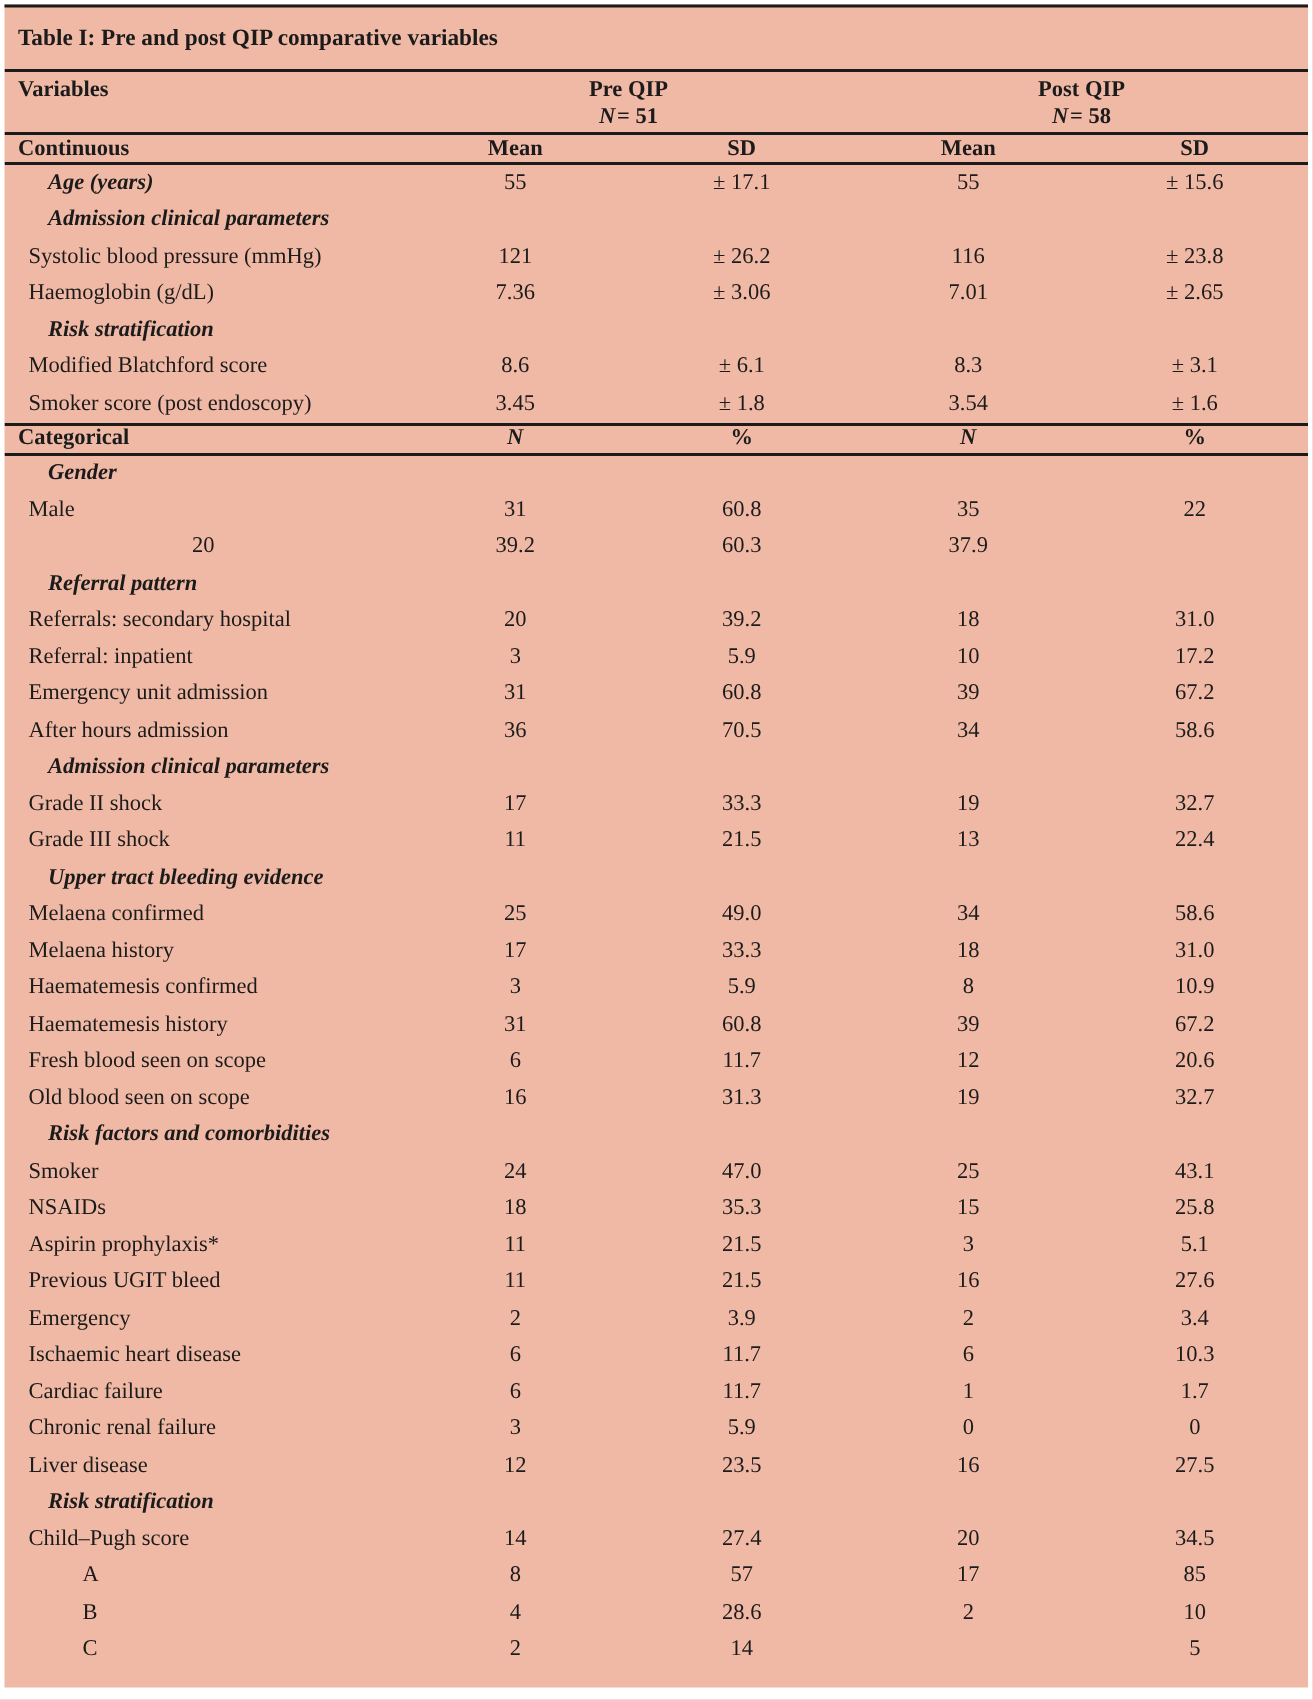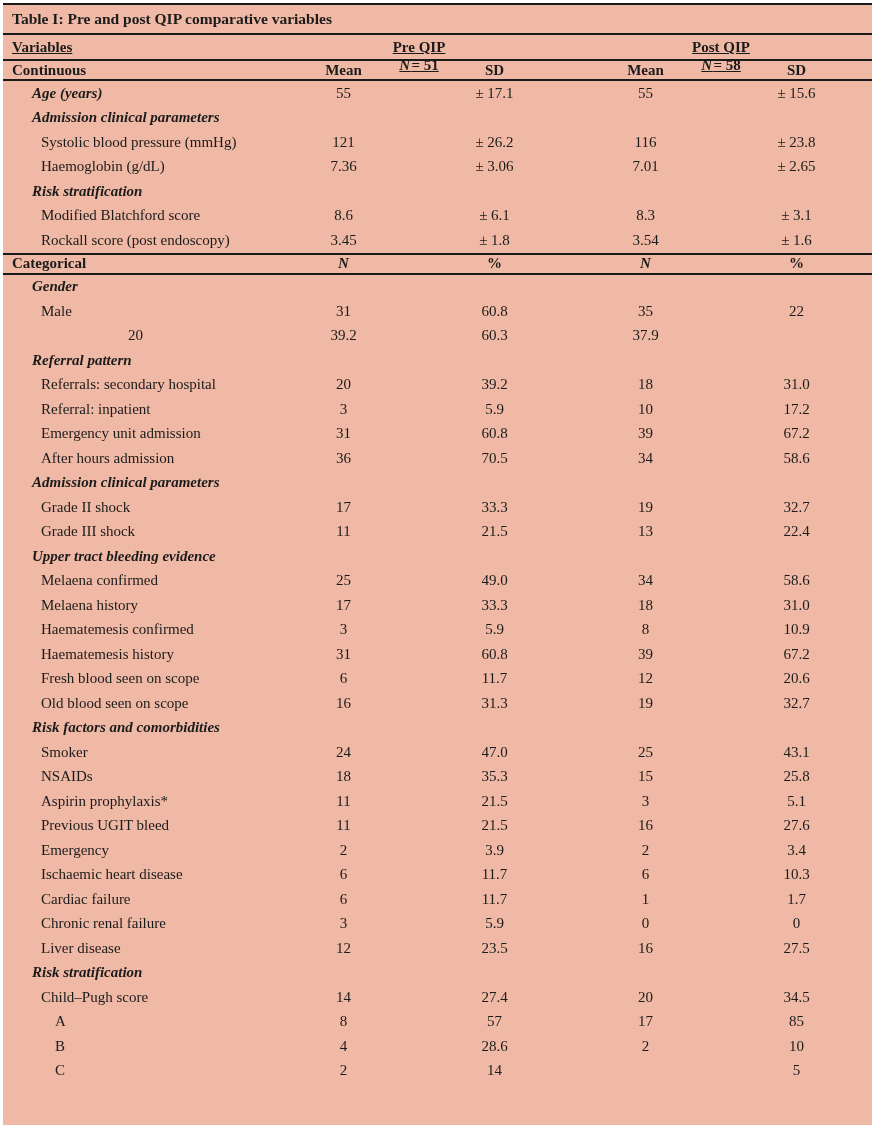--- a/index.html
+++ b/index.html
@@ -19,32 +19,31 @@
   }
   .tbl{
     position:absolute;
     left:3px;top:3px;
     width:869px;height:1122px;
     background:var(--bg);
     border-top:2.5px solid var(--line);
     overflow:hidden;
   }
   .title-row{
-    height:30px;
+    height:43px;
     display:flex;align-items:center;
     padding-left:9px;
     font-weight:bold;font-size:15.5px;
     border-bottom:2px solid var(--line);
   }
   .qip-row{
     display:grid;
     grid-template-columns:265px 1fr 1fr;
-    height:24px;
+    height:40px;
     padding-top:3px;
-    text-decoration:underline;
   }
   .qip-row .vars{
     padding-left:9px;
     font-weight:bold;font-size:15px;
     line-height:19px;
   }
   .qcell{
     text-align:center;
     font-weight:bold;font-size:15px;
     line-height:18px;
@@ -63,21 +62,21 @@
     height:22px;
     border-top:2.5px solid var(--line);
     border-bottom:2px solid var(--line);
     font-weight:bold;
   }
   .row.header .ital{font-style:italic;}
   .row.section .label{font-weight:bold;font-style:italic;}
   .row.data.emph .label{font-weight:bold;font-style:italic;}
   .ind0{padding-left:9px;font-family:Liberation Serif, serif;}
   .ind1{padding-left:29px;}
-  .ind2{padding-left:38px;}
+  .ind2{padding-left:16px;}
   .ind3{padding-left:52px;}
 </style>
 </head>
 <body>
 
 <div class="tbl">
 
   <div class="title-row">
     <span>Table I: Pre and post QIP comparative variables</span>
   </div>
@@ -138,21 +137,21 @@
         <div class="cell val"></div>
       </div>
       <div class="row data">
         <div class="cell label ind2">Modified Blatchford score</div>
         <div class="cell val">8.6</div>
         <div class="cell val">± 6.1</div>
         <div class="cell val">8.3</div>
         <div class="cell val">± 3.1</div>
       </div>
       <div class="row data">
-        <div class="cell label ind2">Rockall score (post endoscopy)</div>
+        <div class="cell label ind2">Smoker score (post endoscopy)</div>
         <div class="cell val">3.45</div>
         <div class="cell val">± 1.8</div>
         <div class="cell val">3.54</div>
         <div class="cell val">± 1.6</div>
       </div>
       <div class="row header">
         <div class="cell label ind0">Categorical</div>
         <div class="cell val ital">N</div>
         <div class="cell val">%</div>
         <div class="cell val ital">N</div>

